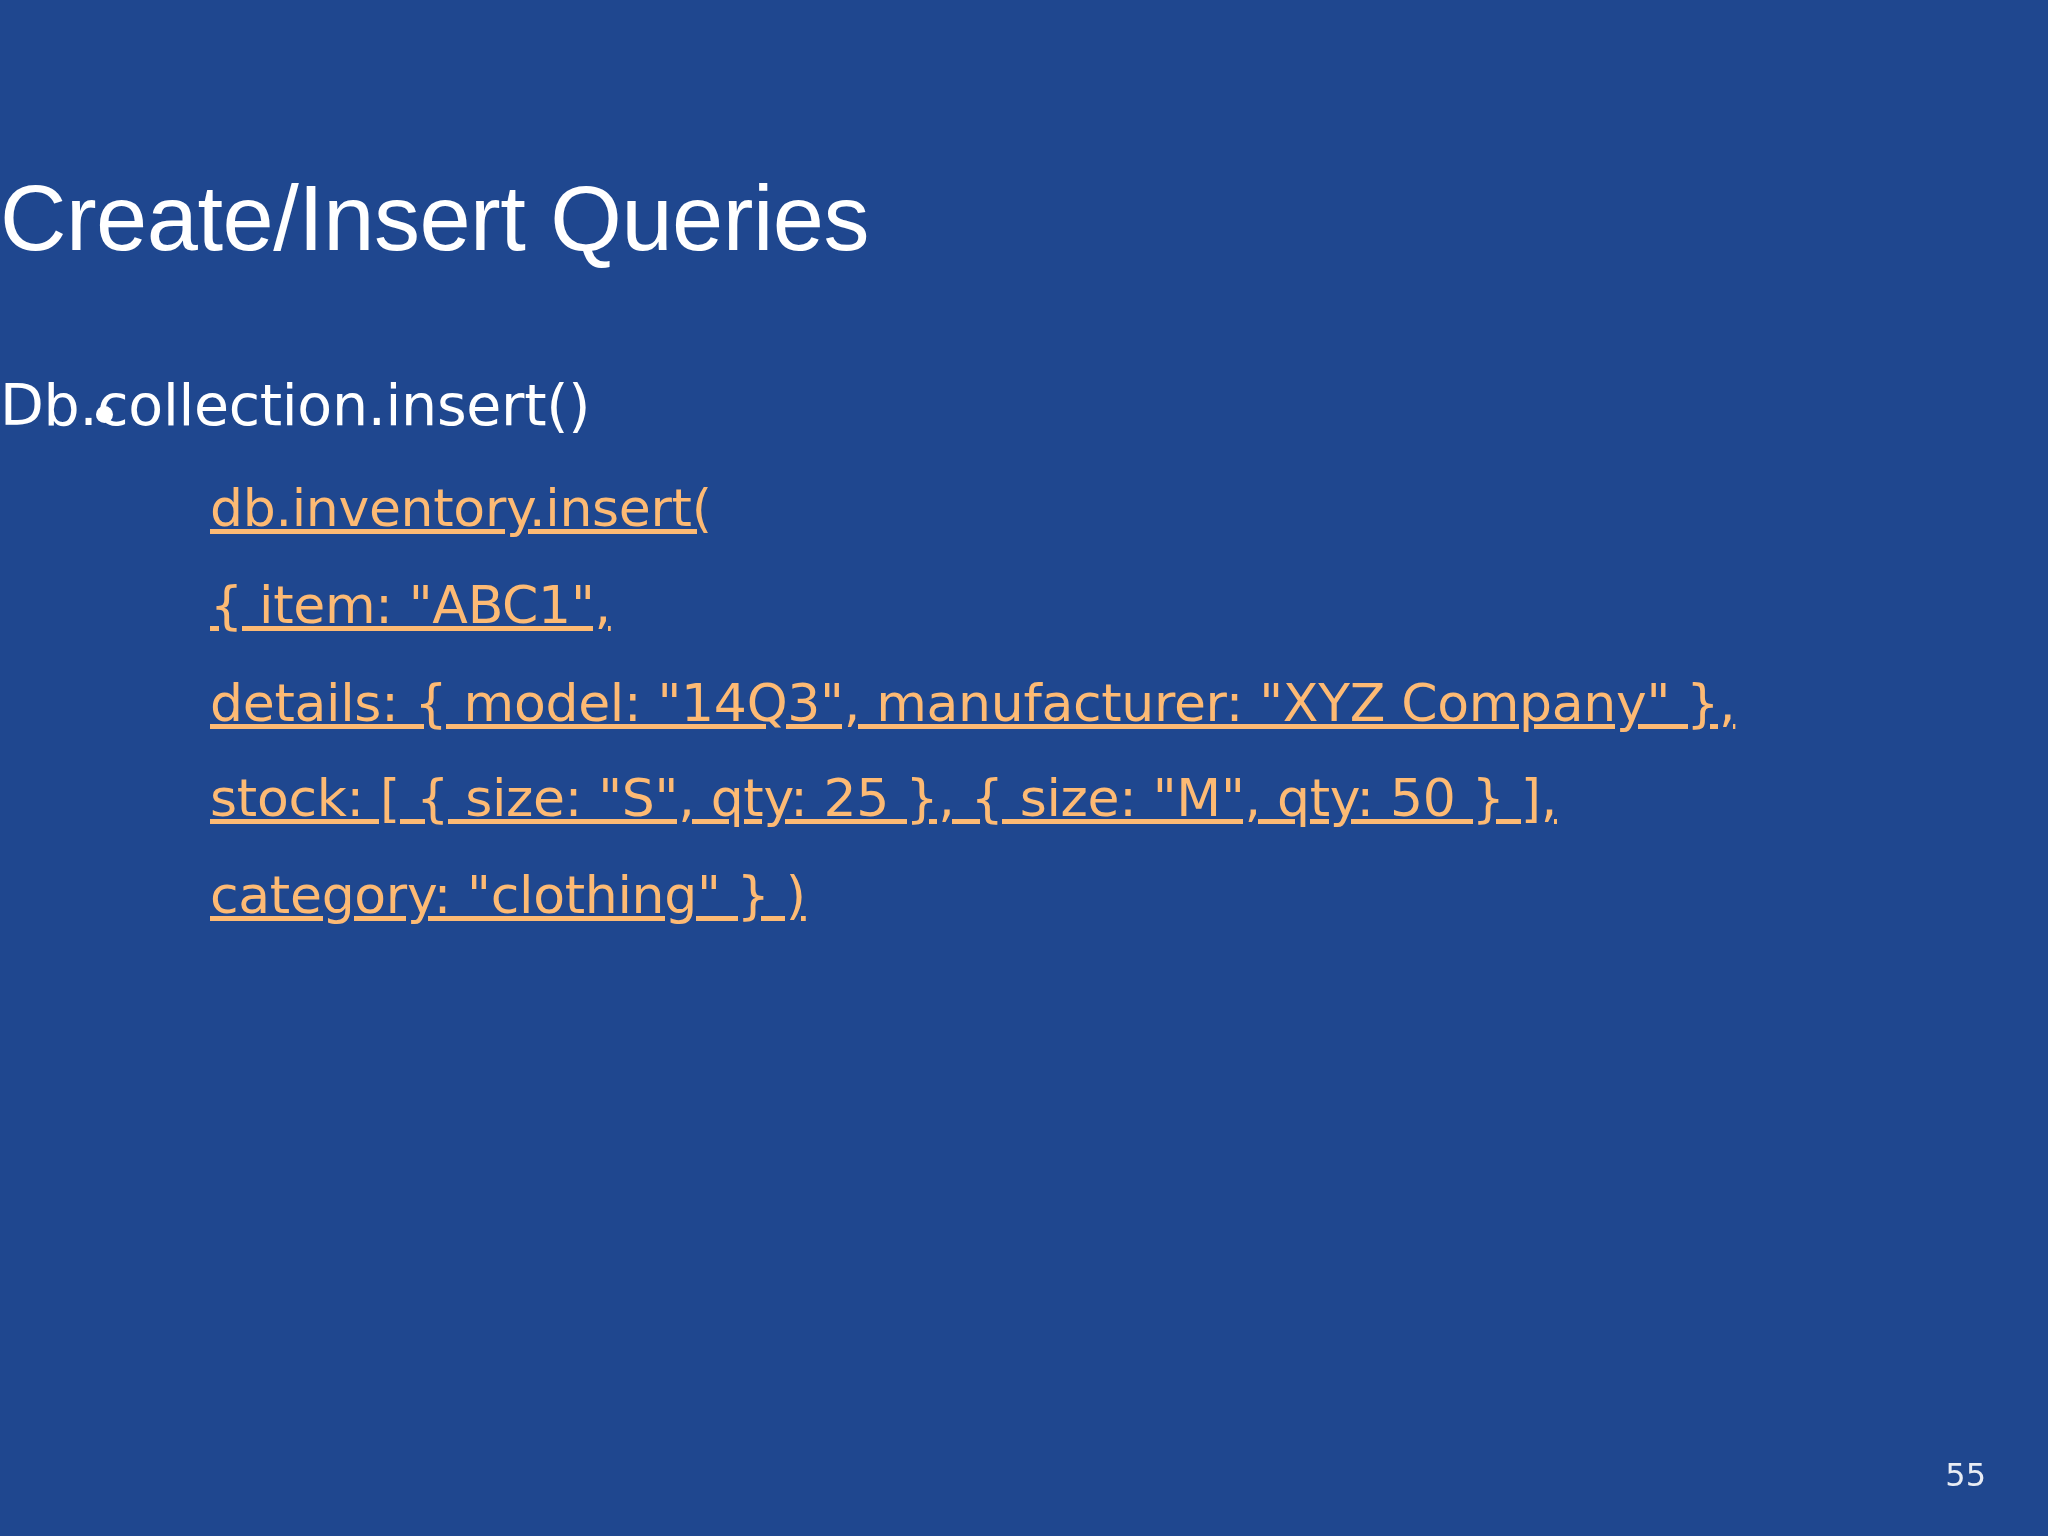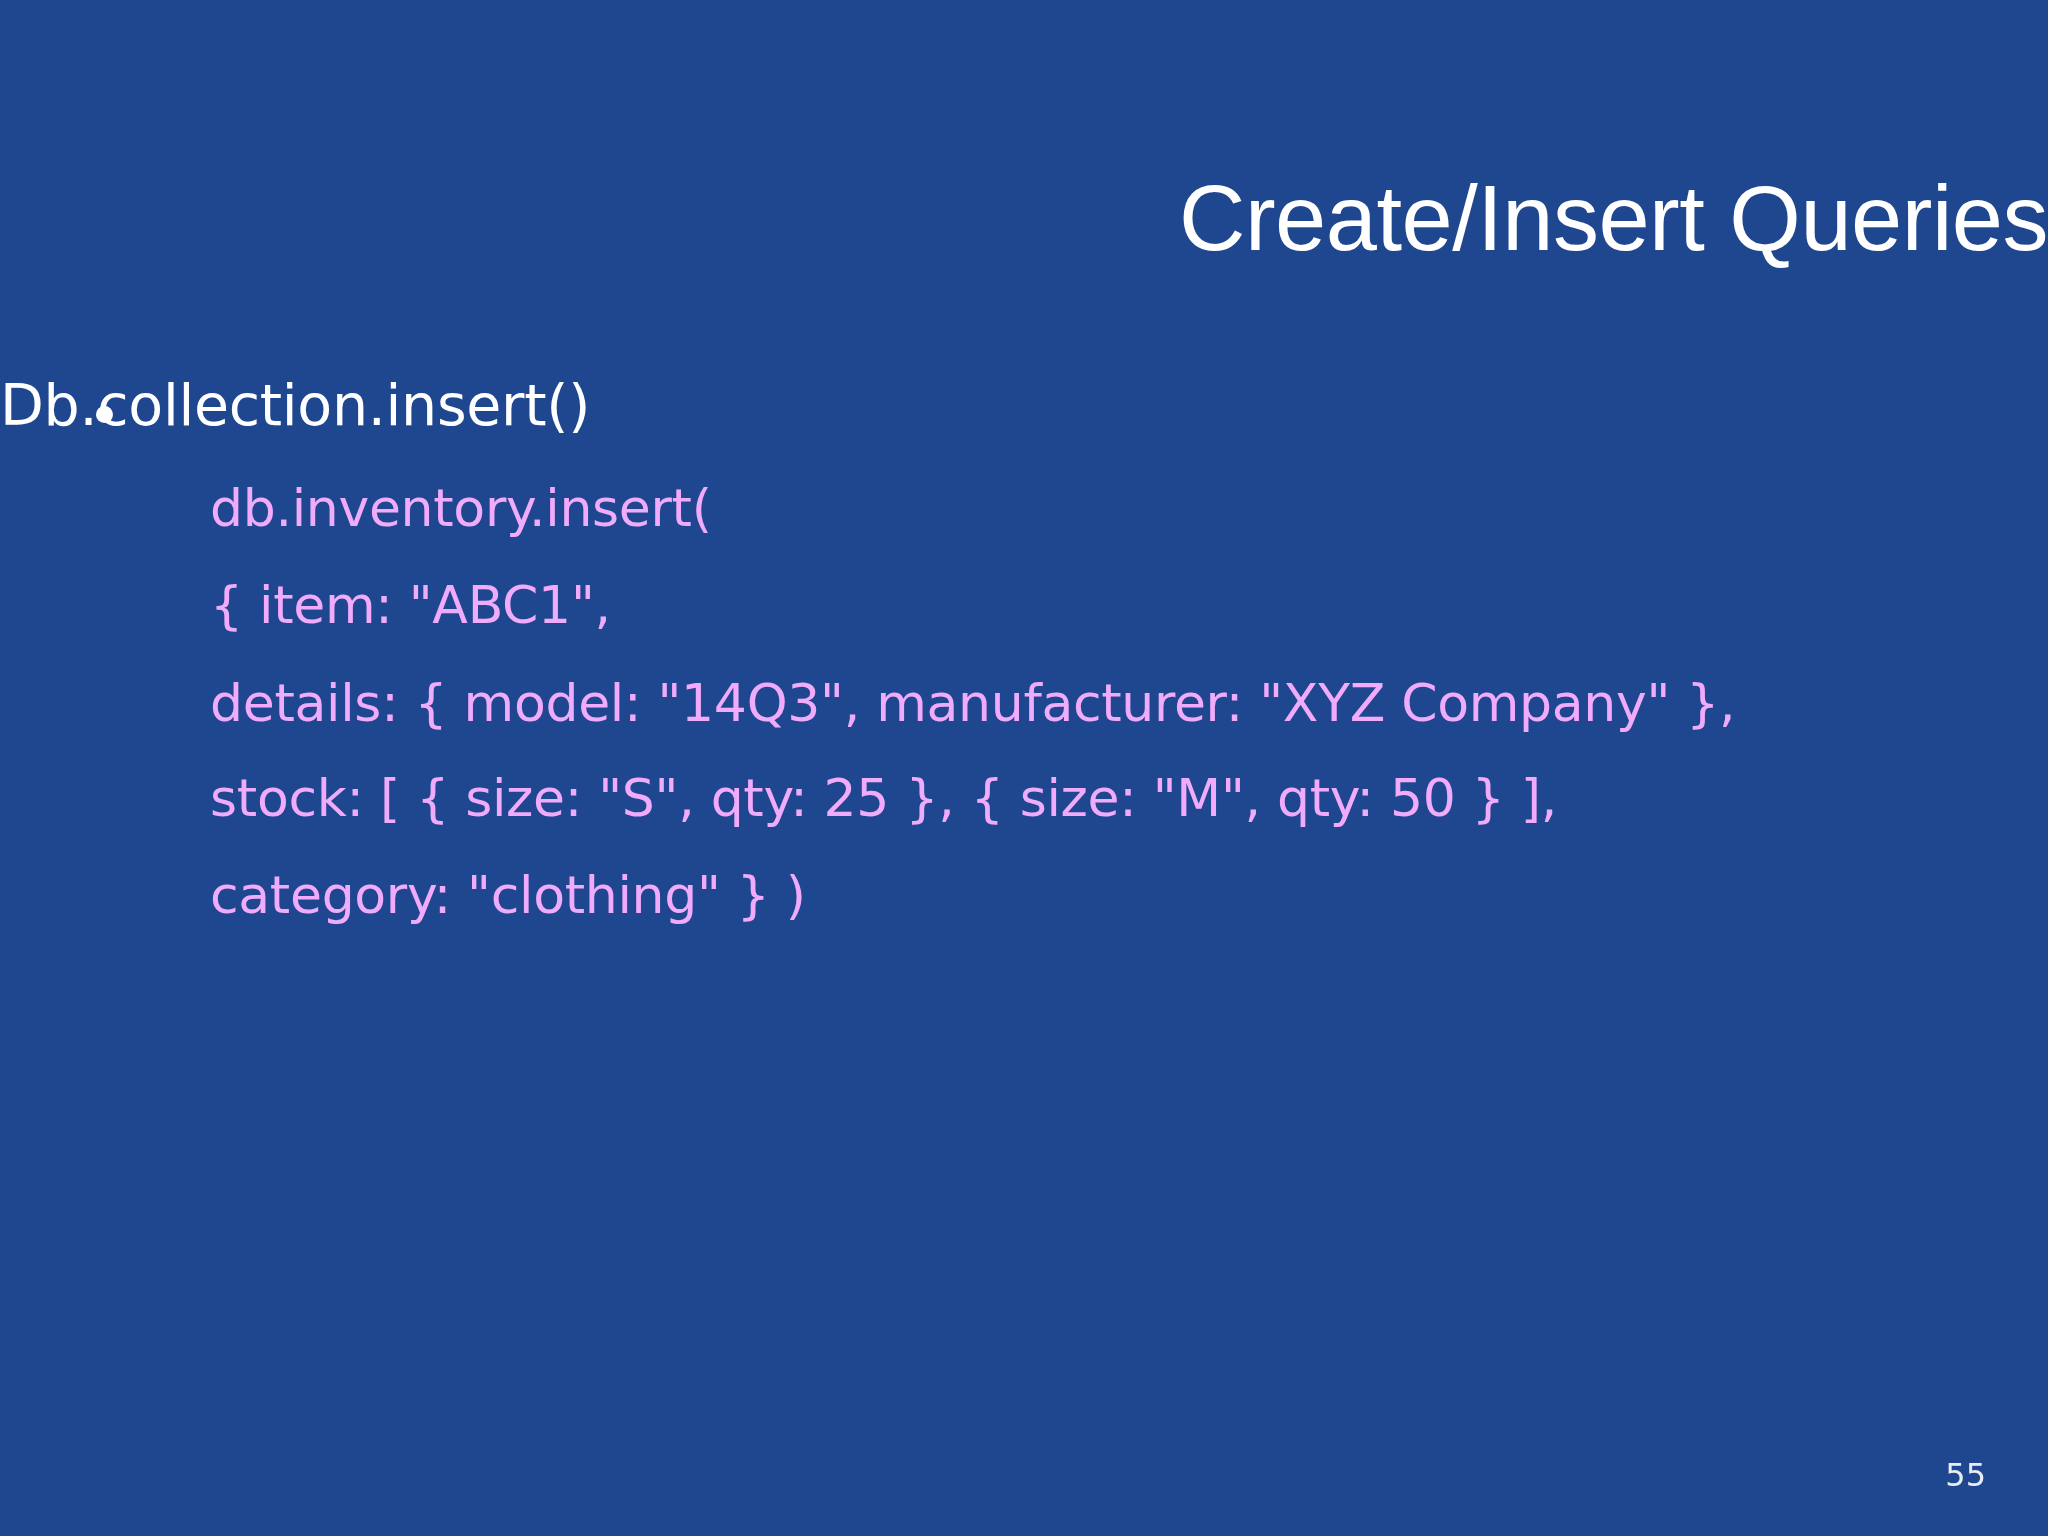--- a/index.html
+++ b/index.html
@@ -22,21 +22,21 @@
     inset: 0;
     background: #1f478f;
   }
 
   
   .title-block {
     position: absolute;
     left: 0;
     right: 0;
     top: 108px;
-    text-align: right;
+    text-align: left;
   }
   .slide-title {
     display: inline-block;
     color: #ffffff;
     font-family: "Liberation Sans", sans-serif;
     font-size: 92px;
     font-weight: 400;
     line-height: 1.05;
     letter-spacing: -0.5px;
     white-space: nowrap;
@@ -72,28 +72,29 @@
     font-weight: 400;
     line-height: 1.18;
     letter-spacing: -0.3px;
   }
 
   .code-lines {
     padding-left: 210px;
     padding-right: 120px;
   }
   .code-line {
-    color: #f0abfc;
+    color: #fdba74;
     font-family: "DejaVu Sans", sans-serif;
     font-size: 52px;
     font-weight: 400;
     line-height: 1.18;
     letter-spacing: -0.3px;
     margin-bottom: 36px;
     max-width: 1640px;
+    text-decoration: underline;
   }
   .code-line.wrap {
     margin-bottom: 34px;
   }
   .code-line:last-child {
     margin-bottom: 0;
   }
 
   
   .page-number {

